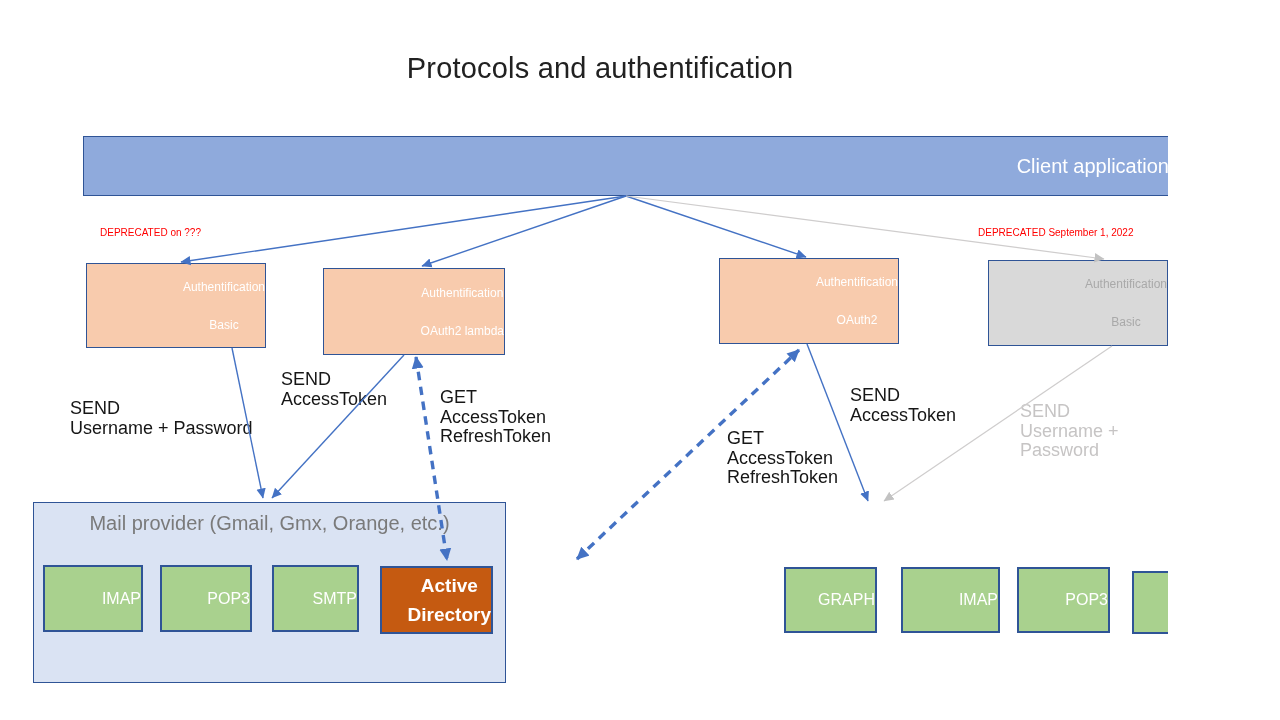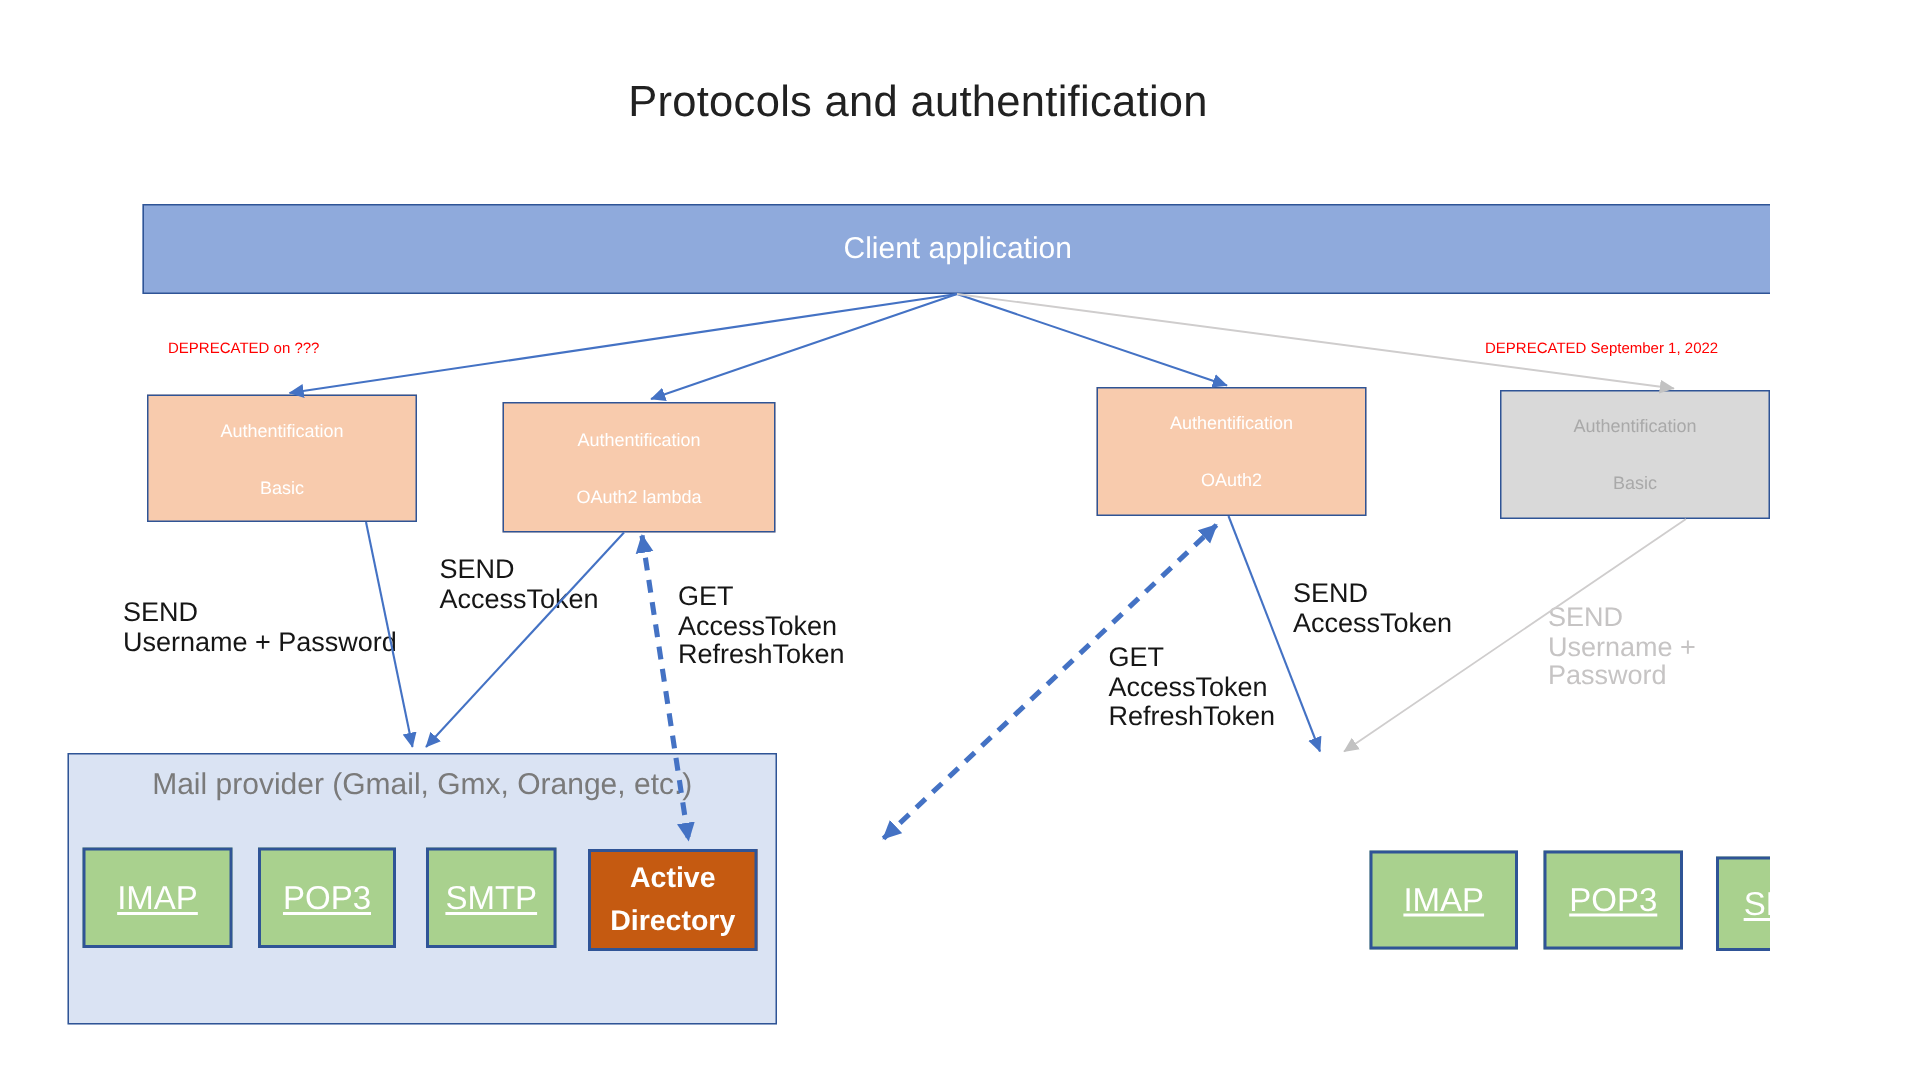--- a/index.html
+++ b/index.html
@@ -1,32 +1,32 @@
 <!DOCTYPE html>
 <html style="--client-fill: #8FAADC; --auth-fill: #F8CBAD; --auth-deprecated-fill: #D9D9D9; --container-fill: #DAE3F3; --protocol-fill: #A9D18E; --directory-fill: #C55A11; --border: #2F5496; --arrow: #4472C4; --arrow-gray: #CFCDCD; --deprecated-text: #FF0000; --muted-text: #7A7A7A;"><head>
 <meta charset="utf-8">
 <style>
   html,body{margin:0;padding:0;background:#fff;}
   .stage{position:relative;width:1168px;height:720px;background:#ffffff;
-         font-family:"Liberation Sans",sans-serif;overflow:hidden;margin-left:12px;}
+         font-family:"Liberation Sans",sans-serif;overflow:hidden;}
   .title{position:absolute;left:600px;top:52px;transform:translateX(-50%);
          font-size:29px;font-weight:300;color:#212121;white-space:nowrap;letter-spacing:.2px;}
-  .box{position:absolute;display:flex;align-items:center;justify-content:center;
+  .box{position:absolute;display:flex;align-items:center;justify-content:flex-end;
        text-align:center;box-sizing:border-box;}
   .client{background:var(--client-fill);border:1.6px solid var(--border);
           color:#fff;font-size:20px;}
   .auth{background:var(--auth-fill);border:1.6px solid var(--border);
         color:#fff;font-size:12px;line-height:38px;white-space:pre-line;}
   .auth.deprecated{background:var(--auth-deprecated-fill);color:#a9a9a9;}
   .container-box{position:absolute;background:var(--container-fill);
                  border:1.6px solid var(--border);box-sizing:border-box;}
   .ctitle{position:absolute;left:0;right:0;top:9px;text-align:center;
           color:var(--muted-text);font-size:20px;}
   .proto{background:var(--protocol-fill);border:2px solid var(--border);
-         color:#fff;font-size:22px;text-decoration:underline;}
+         color:#fff;font-size:16px;}
   .dir{background:var(--directory-fill);border:2px solid var(--border);
        color:#fff;font-size:19px;line-height:29px;white-space:pre-line;font-weight:bold;}
   .elabel{position:absolute;font-size:18px;line-height:19.5px;color:#161616;white-space:pre-line;}
   .elabel.gray{color:#c6c4c4;}
   .red{position:absolute;font-size:10px;color:var(--deprecated-text);white-space:nowrap;}
   svg.overlay{position:absolute;left:0;top:0;pointer-events:none;}
   line.blue{stroke:var(--arrow);stroke-width:1.4;}
   line.grayline{stroke:var(--arrow-gray);stroke-width:1.2;}
   line.dashed{stroke:var(--arrow);stroke-width:3.4;stroke-dasharray:8.5 6.5;}
   .mk-blue{fill:var(--arrow);}
@@ -72,20 +72,21 @@
 
   <div class="container-box" style="left:33px;top:502px;width:473px;height:181px;">
     <div class="ctitle">Mail provider (Gmail, Gmx, Orange, etc.)</div>
   </div>
   <div class="box proto" style="left:43px;top:565px;width:100px;height:67px;">IMAP</div>
   <div class="box proto" style="left:160px;top:565px;width:92px;height:67px;">POP3</div>
   <div class="box proto" style="left:272px;top:565px;width:87px;height:67px;">SMTP</div>
   <div class="box dir" style="left:380px;top:566px;width:113px;height:68px;">Active
 Directory</div>
 
+  <div class="box proto" style="left:784px;top:567px;width:93px;height:66px;">GRAPH</div>
   <div class="box proto" style="left:901px;top:567px;width:99px;height:66px;">IMAP</div>
   <div class="box proto" style="left:1017px;top:567px;width:93px;height:66px;">POP3</div>
   <div class="box proto" style="left:1132px;top:571px;width:98px;height:63px;">SMTP</div>
 
   <svg class="overlay" width="1280" height="720" viewBox="0 0 1280 720">
     <defs>
       <marker id="ah-e" markerUnits="userSpaceOnUse" markerWidth="11" markerHeight="11" refX="9.5" refY="5.5" orient="auto">
         <path class="mk-blue" d="M0,0.8 L10,5.5 L0,10.2 Z"></path>
       </marker>
       <marker id="ah-ge" markerUnits="userSpaceOnUse" markerWidth="11" markerHeight="11" refX="9.5" refY="5.5" orient="auto">

